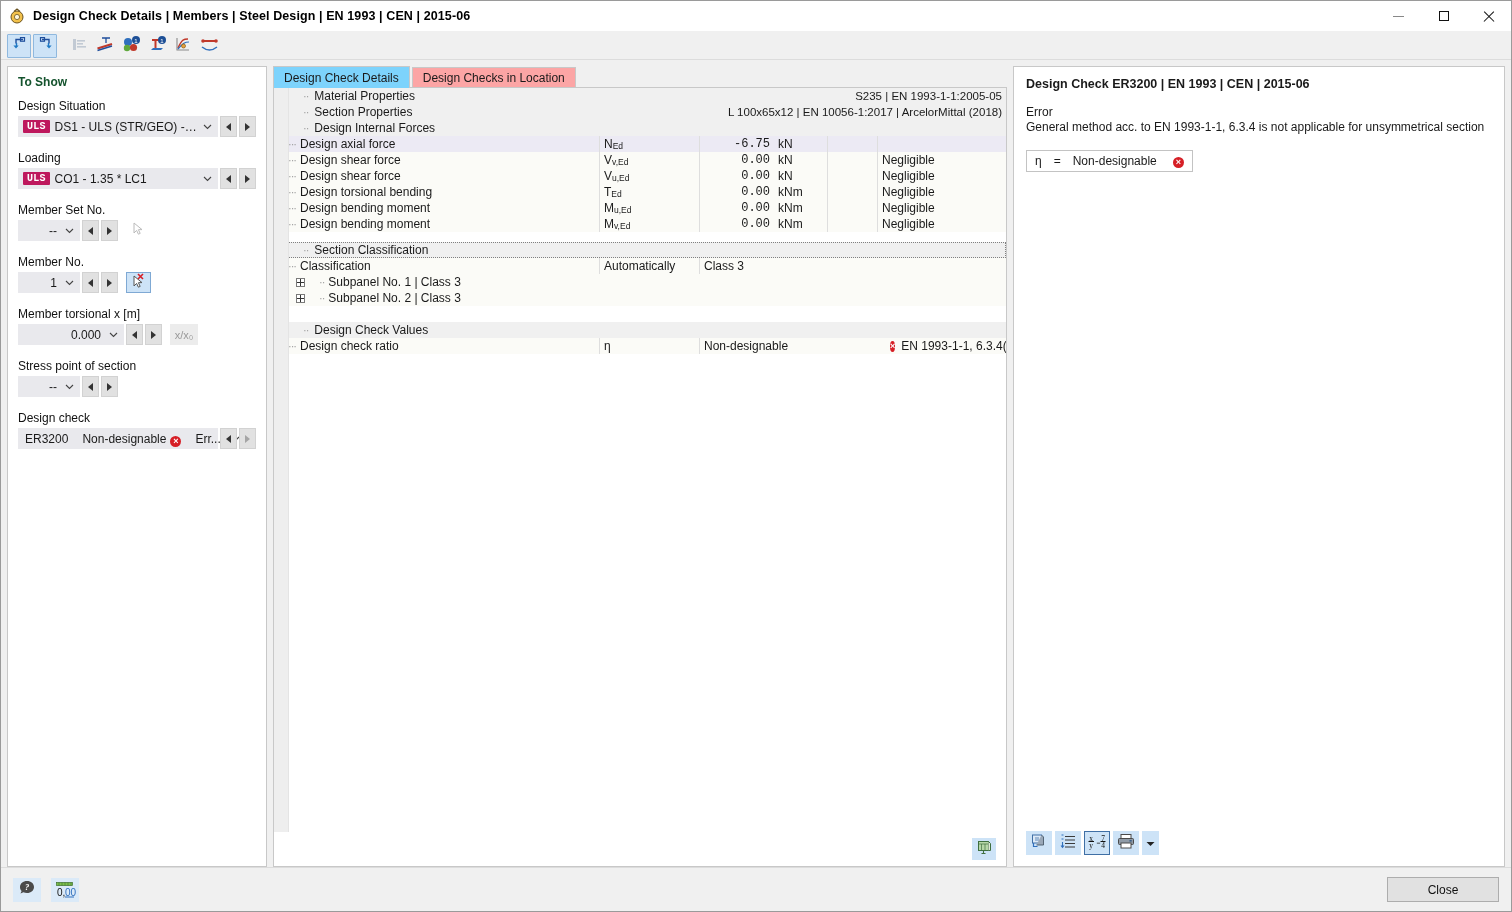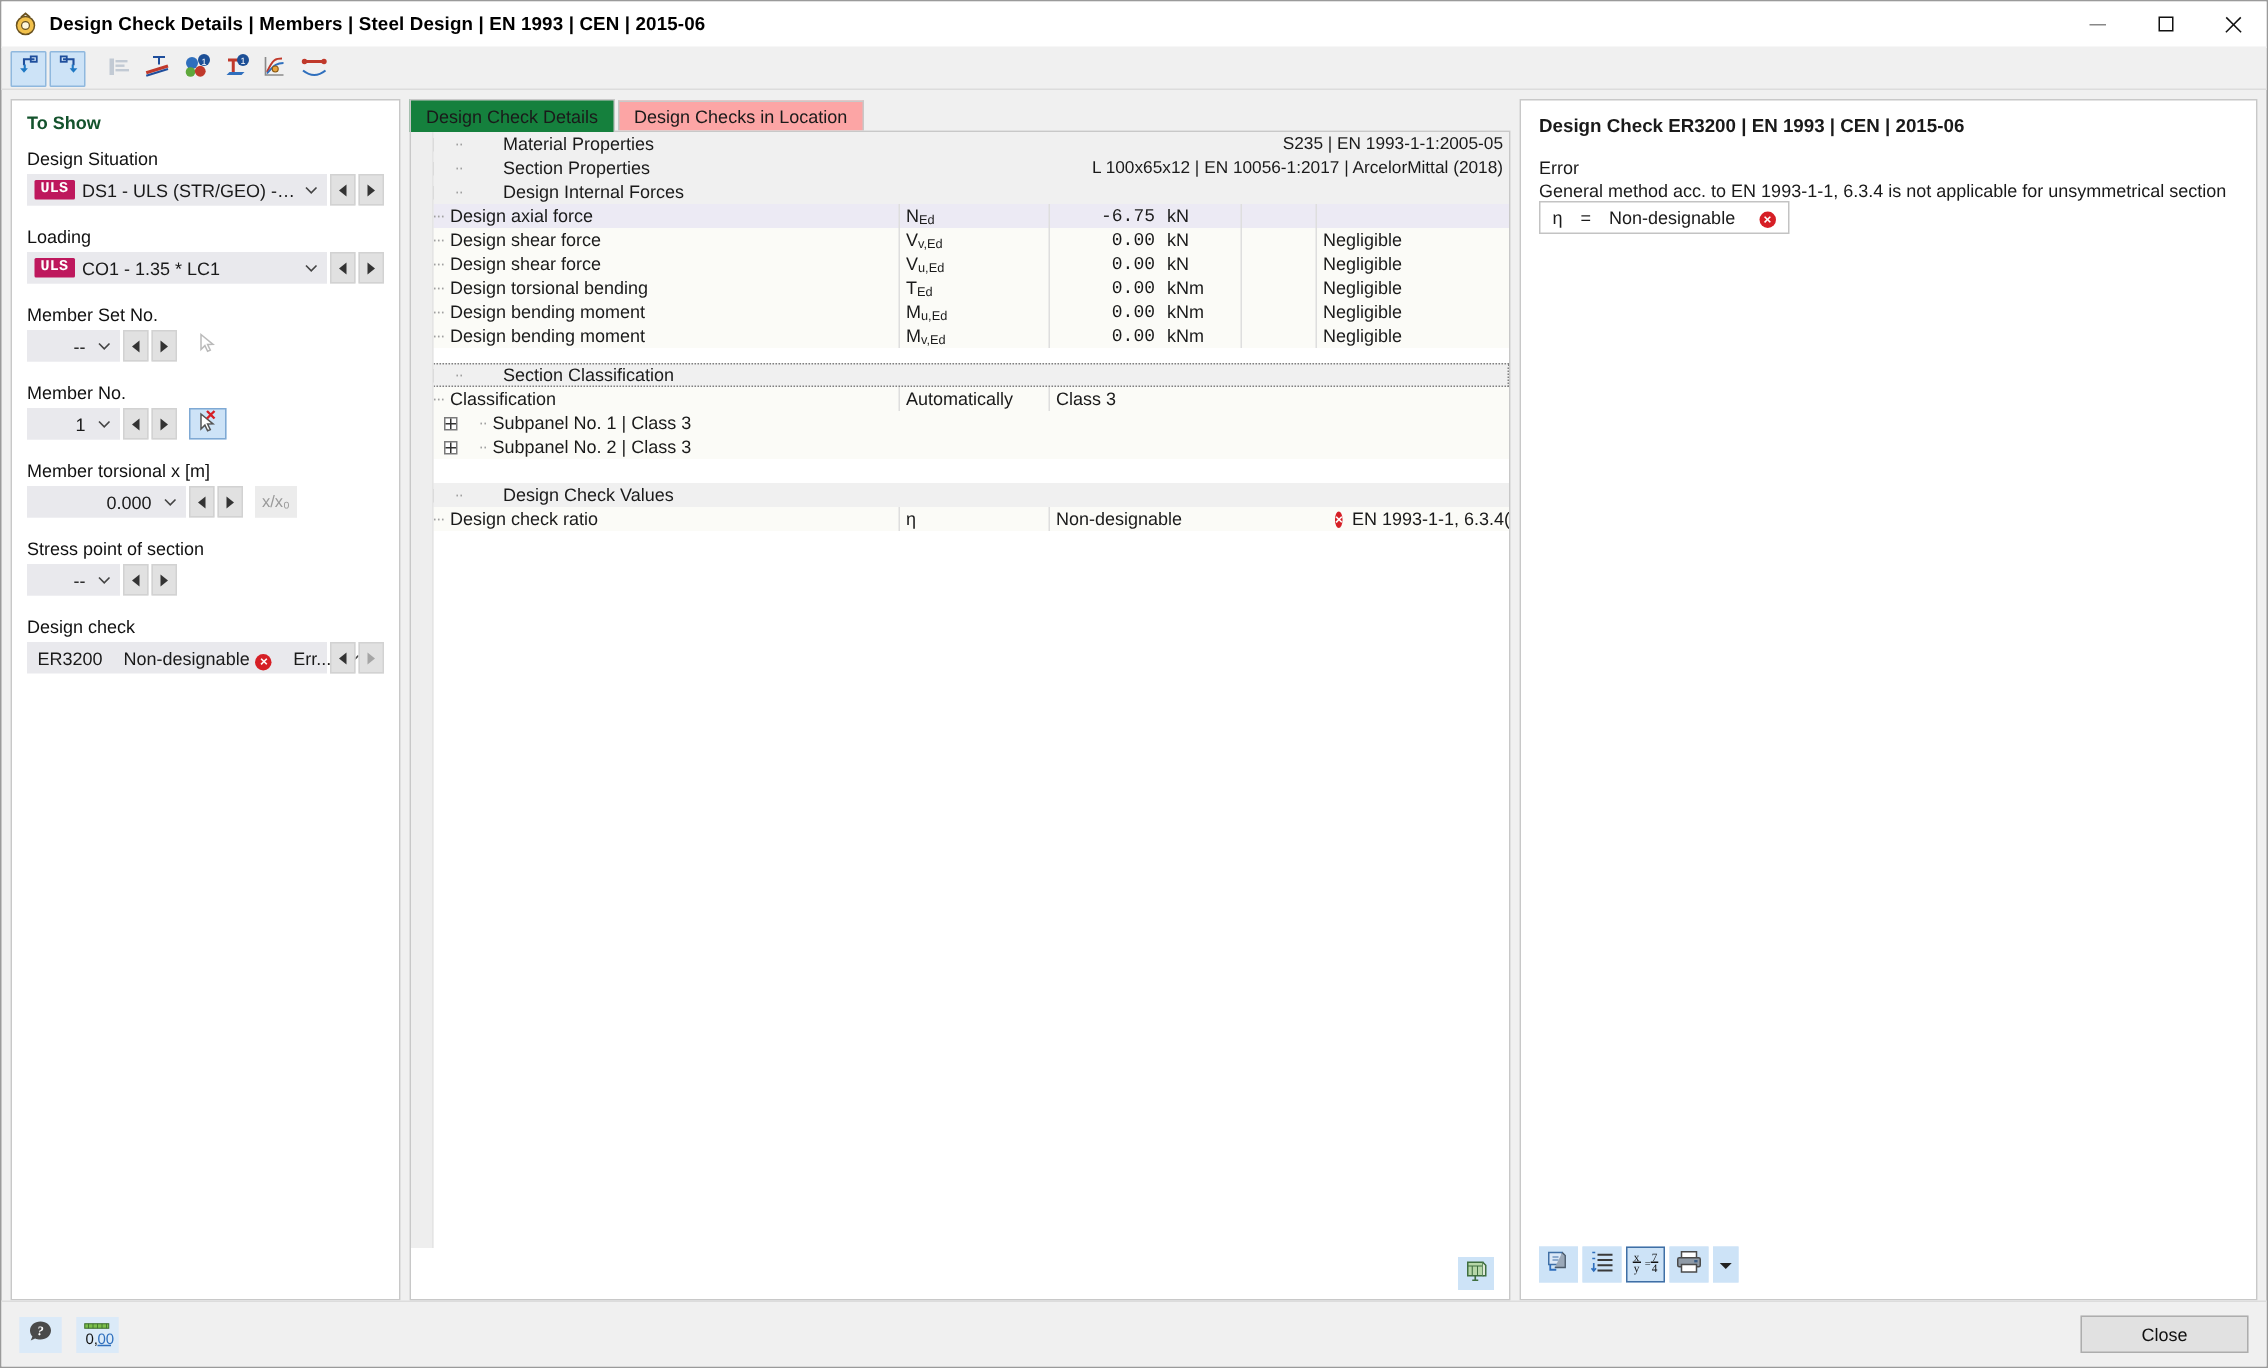--- a/index.html
+++ b/index.html
@@ -142,21 +142,21 @@
   .center-panel {
     flex: 1; display: flex; flex-direction: column; min-width: 0;
   }
   .tabs { display: flex; height: 22px; align-items: flex-end; }
   .tab {
     height: 21px; padding: 0 10px; font-size: 12px;
     border: 1px solid #c8c8c8; border-bottom: none;
     background: #fca5a5; display: flex; align-items: center;
     margin-right: 2px;
   }
-  .tab.active { background: #15803d; height: 22px; position: relative; z-index: 2; }
+  .tab.active { background: #7dd3fc; height: 22px; position: relative; z-index: 2; }
   .table-wrap {
     flex: 1; background: #fff; border: 1px solid #c8c8c8; margin-top: -1px;
     display: flex; flex-direction: column; min-height: 0; position: relative;
   }
   .tree-scroll { flex: 1; overflow: hidden; position: relative; }
   .row {
     display: flex; height: 16px; align-items: center; font-size: 12px;
     position: relative;
   }
   .row.group { background: #f0f0f0; }
@@ -167,21 +167,21 @@
   .cell { padding: 0 4px; overflow: hidden; white-space: nowrap; display: flex; align-items: center; height: 16px; }
   .c-name  { width: 325px; min-width: 325px; }
   .c-sym   { width: 100px; min-width: 100px; border-left: 1px solid #dedede; }
   .c-val   { width: 75px;  min-width: 75px;  border-left: 1px solid #dedede; justify-content: flex-end; font-family: Liberation Mono, monospace; }
   .c-unit  { width: 53px;  min-width: 53px;  }
   .c-extra { width: 50px;  min-width: 50px;  border-left: 1px solid #dedede; }
   .c-note  { flex: 1; border-left: 1px solid #dedede; }
   .c-wide  { flex: 1; }
   .c-sym-cls  { width: 100px; min-width: 100px; border-left: 1px solid #dedede; }
   .c-val-cls  { width: 185px; min-width: 185px; border-left: 1px solid #dedede; }
-  .grp-label { padding-left: 2px; margin-left: 21px; }
+  .grp-label { padding-left: 2px; }
   .right-text { margin-left: auto; padding-right: 4px; font-size: 11.5px; }
   .expander {
     width: 9px; height: 9px; border: 1px solid #7a7a7a; background: #fff;
     display: inline-flex; align-items: center; justify-content: center;
     font-size: 9px; line-height: 1; color: #333; flex: none; margin: 0 4px 0 6px;
     font-family: "DejaVu Sans Mono", monospace;
   }
   .exp-h { position: absolute; width: 7px; height: 1px; background: #333; }
   .exp-v { position: absolute; width: 1px; height: 7px; background: #333; }
   .expander { position: relative; }
@@ -206,21 +206,21 @@
     border-right: 1px solid #e4e4e4;
   }
 
   
   .right-panel {
     width: 492px; min-width: 492px; background: #fff; border: 1px solid #c8c8c8;
     display: flex; flex-direction: column; padding: 10px 12px 0 12px; justify-content: flex-end;
   }
   .rp-title { font-weight: bold; font-size: 12.5px; margin-bottom: 14px; }
   .rp-err-label { font-size: 12px; margin-bottom: 1px; }
-  .rp-err-text { font-size: 12px; }
+  .rp-err-text { font-size: 12px; margin-bottom: 16px; }
   .eta-box {
     display: inline-flex; align-items: center; border: 1px solid #c3c3c3;
     height: 22px; padding: 0 8px; gap: 12px; align-self: flex-start; font-size: 12px;
     background: #fff;
   }
   .eta-sym { font-style: normal; }
   .rp-footer {
     margin-top: auto; height: 40px; display: flex; align-items: center; gap: 3px;
     padding-bottom: 6px;
   }

